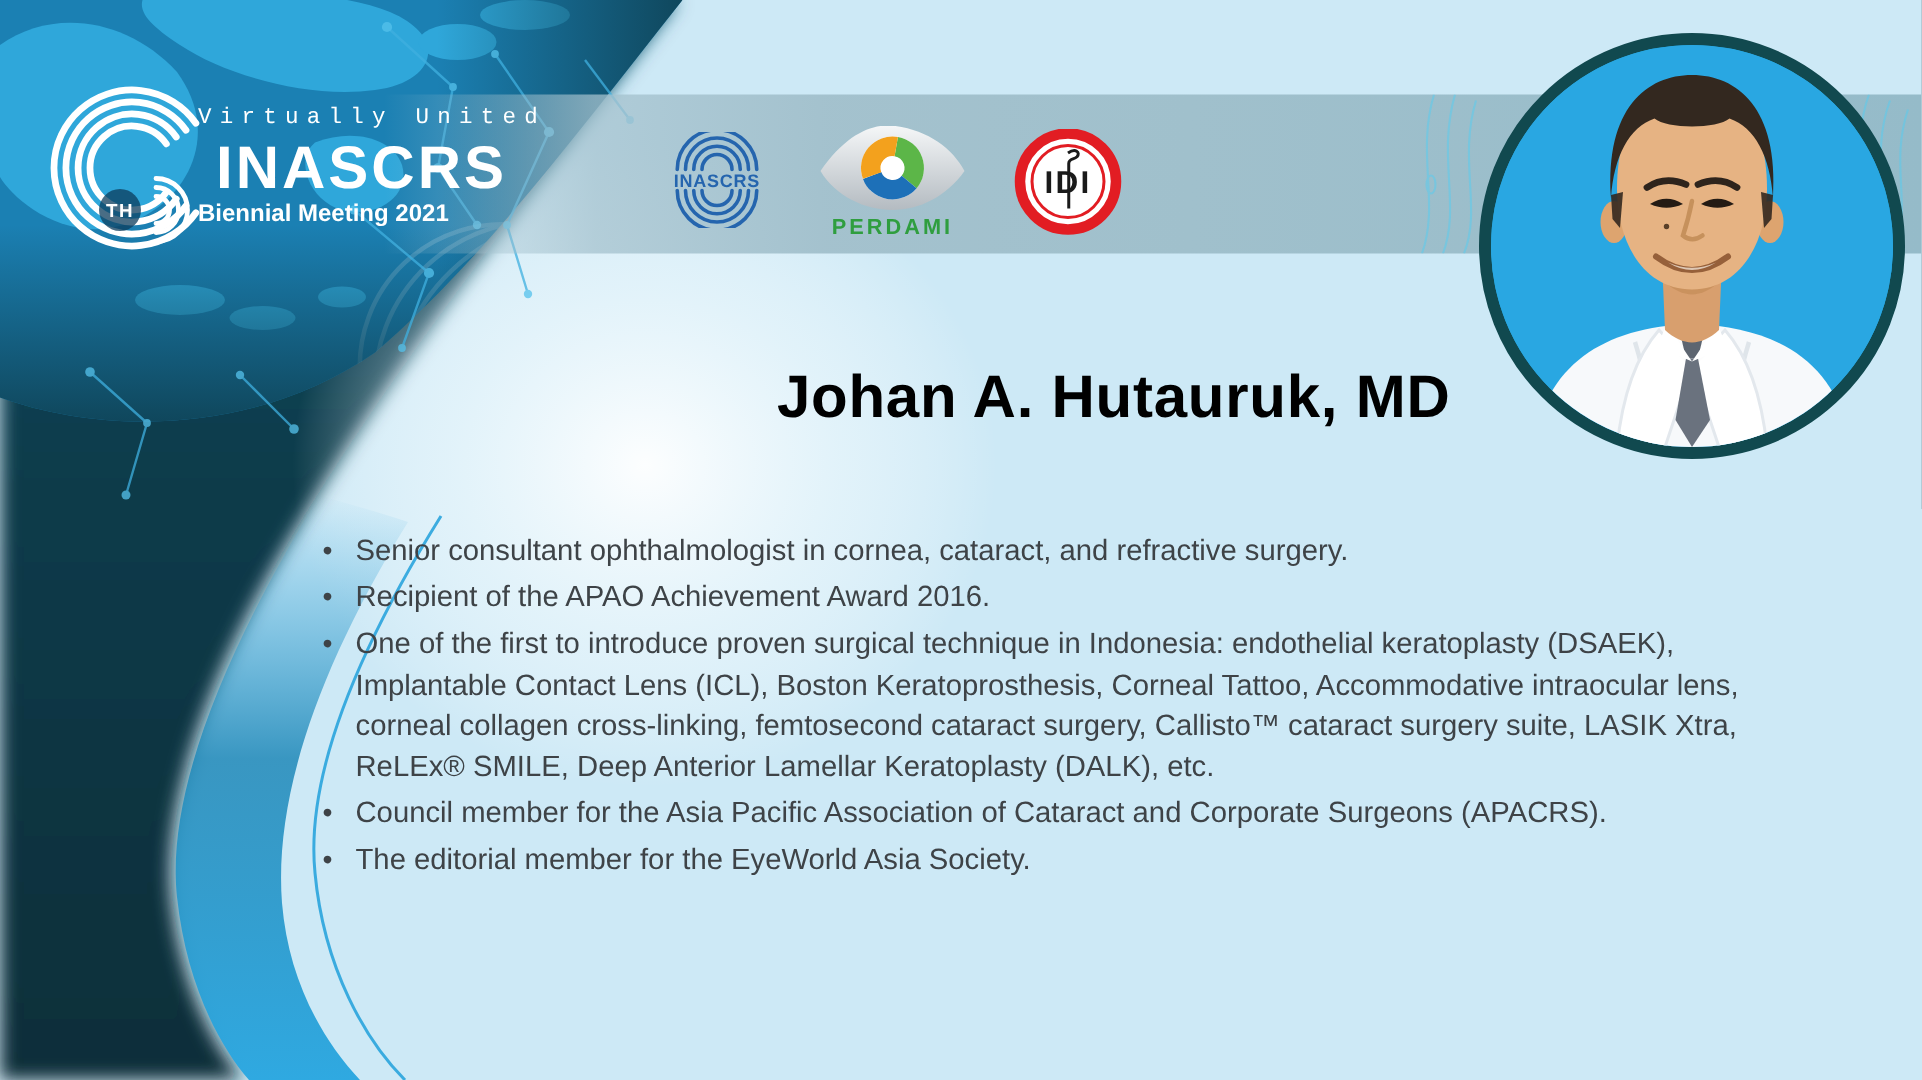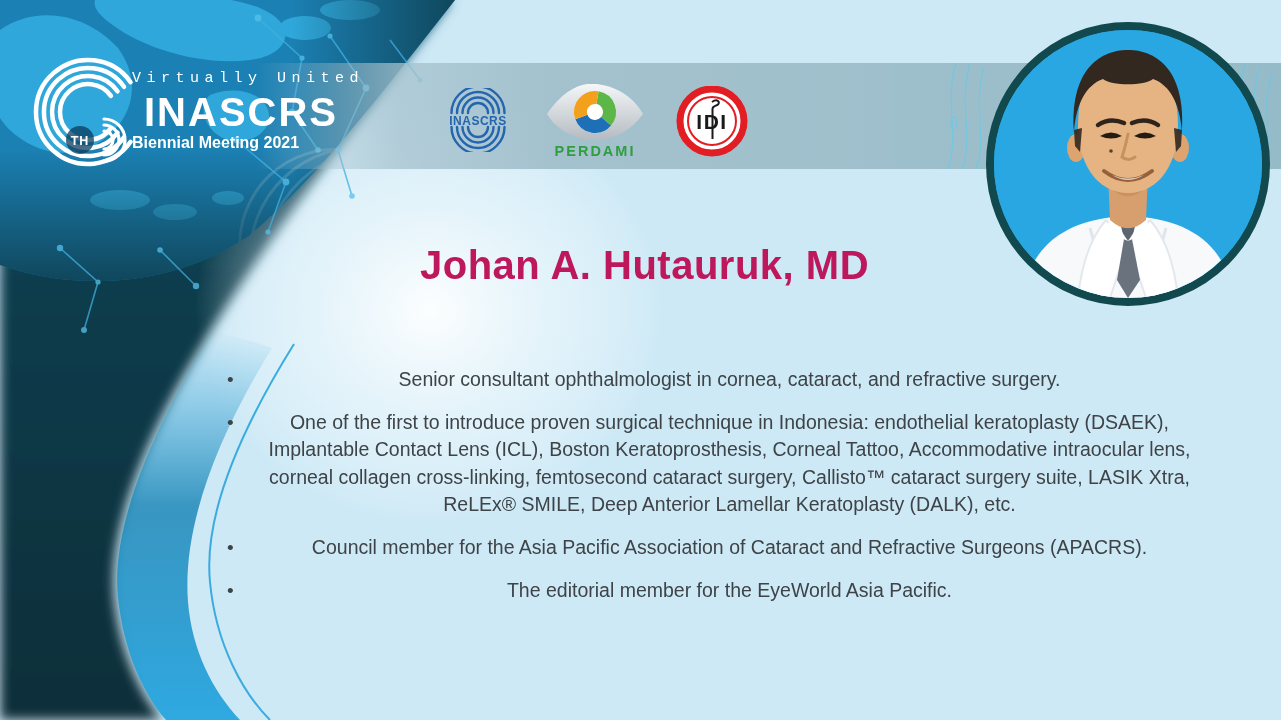--- a/index.html
+++ b/index.html
@@ -33,29 +33,29 @@
   .logo-idi{left:676px;top:86px;}
   
   .photo{
     position:absolute;left:986px;top:22px;width:268px;height:268px;z-index:4;
     border:8px solid #11494f;border-radius:50%;
     background:#29a7e2;overflow:hidden;box-sizing:content-box;
   }
   
   .speaker-name{
     position:absolute;left:420px;top:243px;width:645px;z-index:3;
-    font-size:40px;font-weight:700;color:#be185d;letter-spacing:.5px;white-space:nowrap;
+    text-align:center;font-size:40px;font-weight:700;color:#000000;letter-spacing:.5px;white-space:nowrap;
   }
   
   .bio{
     position:absolute;left:208px;top:350px;width:1018px;z-index:3;
     margin:0;padding:0;list-style:none;
     color:#3e4347;font-size:19.5px;line-height:27.2px;font-weight:400;
   }
-  .bio li{position:relative;padding-left:25px;margin:16px;text-align:center;}
+  .bio li{position:relative;padding-left:25px;margin:4px;}
   .bio li::before{
     content:"•";position:absolute;left:3px;top:0;
     color:#3e4347;font-size:19px;
   }
 </style>
 </head>
 <body>
 
 <div class="slide">
 
@@ -267,18 +267,19 @@
       <circle cx="117" cy="121" r="1.8" fill="#5a4028"></circle>
       <path d="M110,141 Q134,159 158,141" stroke="#96603a" stroke-width="4" fill="none" stroke-linecap="round"></path>
       <path d="M118,145 Q134,155 150,145 Q134,152 118,145 Z" fill="#f4e9dd" opacity="0.75"></path>
     </svg>
   </div>
 
   <div class="speaker-name">Johan A. Hutauruk, MD</div>
 
   <ul class="bio">
       <li>Senior consultant ophthalmologist in cornea, cataract, and refractive surgery.</li>
+      <li>Recipient of the APAO Achievement Award 2016.</li>
       <li>One of the first to introduce proven surgical technique in Indonesia: endothelial keratoplasty (DSAEK), Implantable Contact Lens (ICL), Boston Keratoprosthesis, Corneal Tattoo, Accommodative intraocular lens, corneal collagen cross-linking, femtosecond cataract surgery, Callisto™ cataract surgery suite, LASIK Xtra, ReLEx® SMILE, Deep Anterior Lamellar Keratoplasty (DALK), etc.</li>
-      <li>Council member for the Asia Pacific Association of Cataract and Refractive Surgeons (APACRS).</li>
-      <li>The editorial member for the EyeWorld Asia Pacific.</li>
+      <li>Council member for the Asia Pacific Association of Cataract and Corporate Surgeons (APACRS).</li>
+      <li>The editorial member for the EyeWorld Asia Society.</li>
     </ul>
 
 </div>
 
 </body></html>

